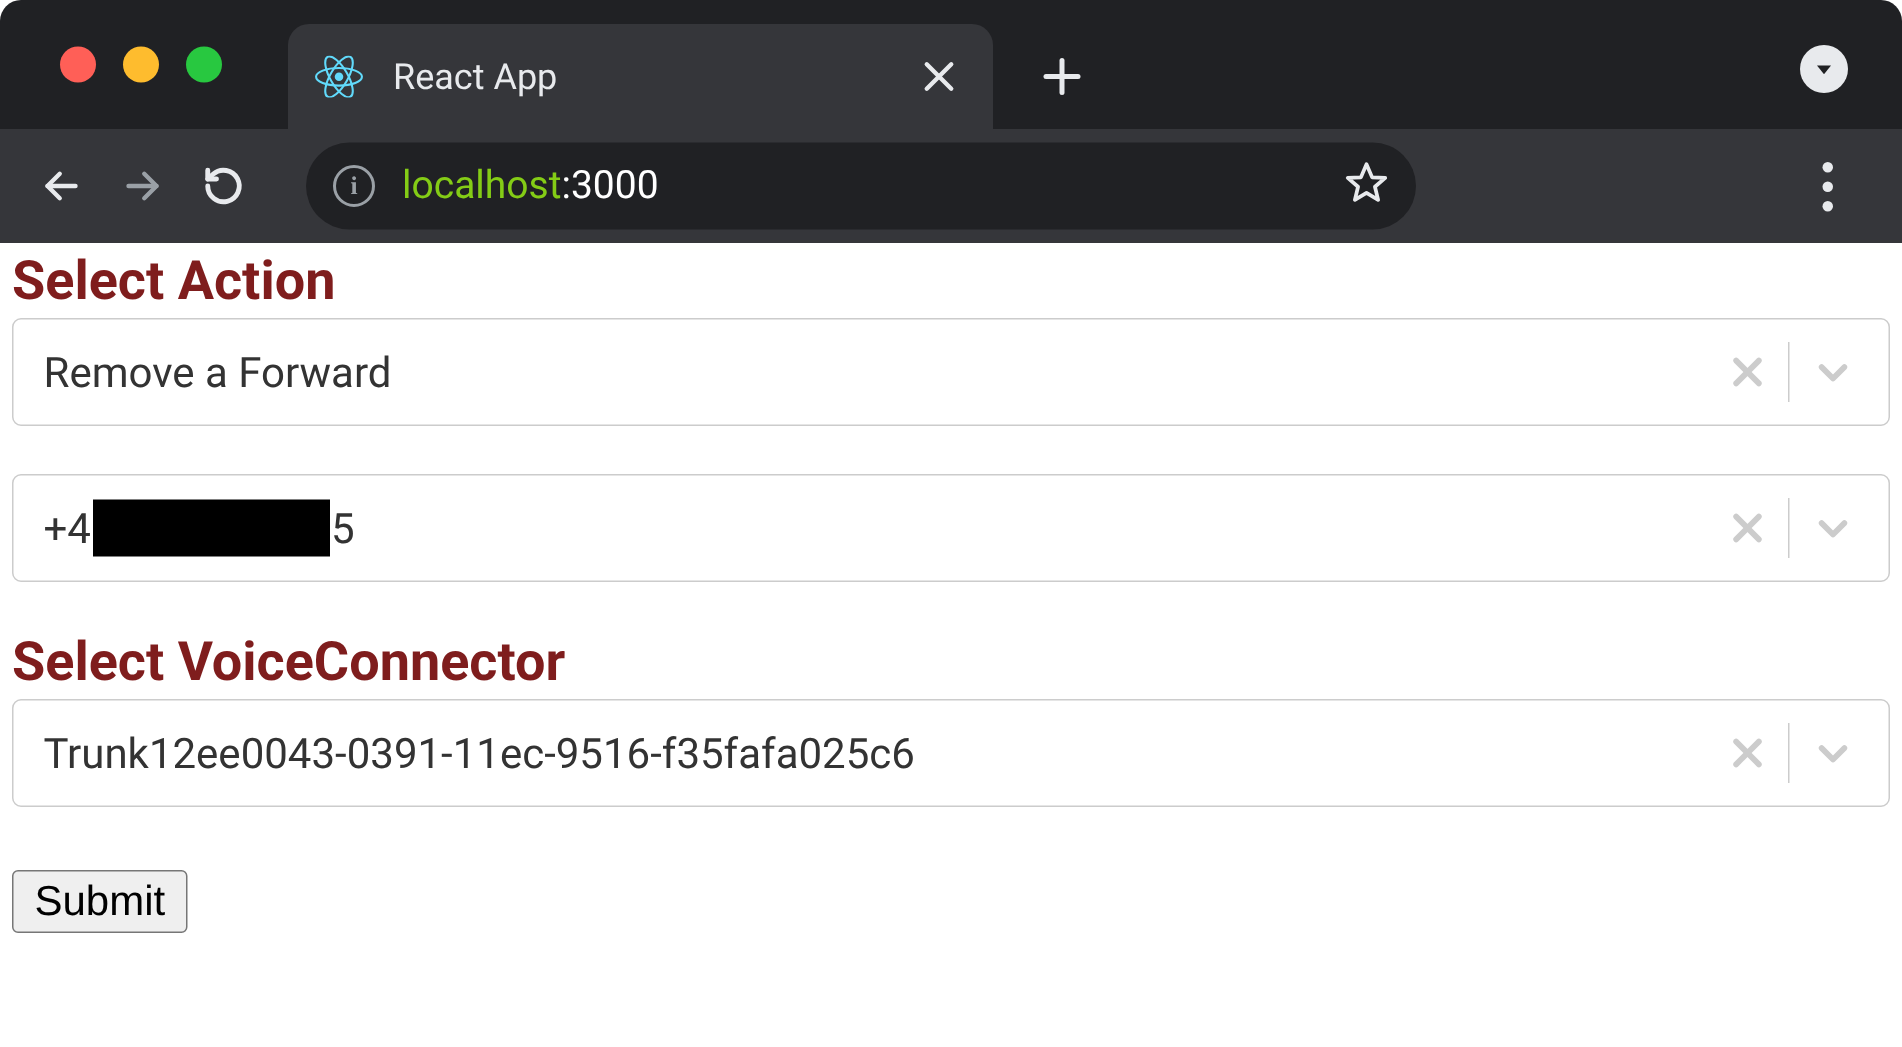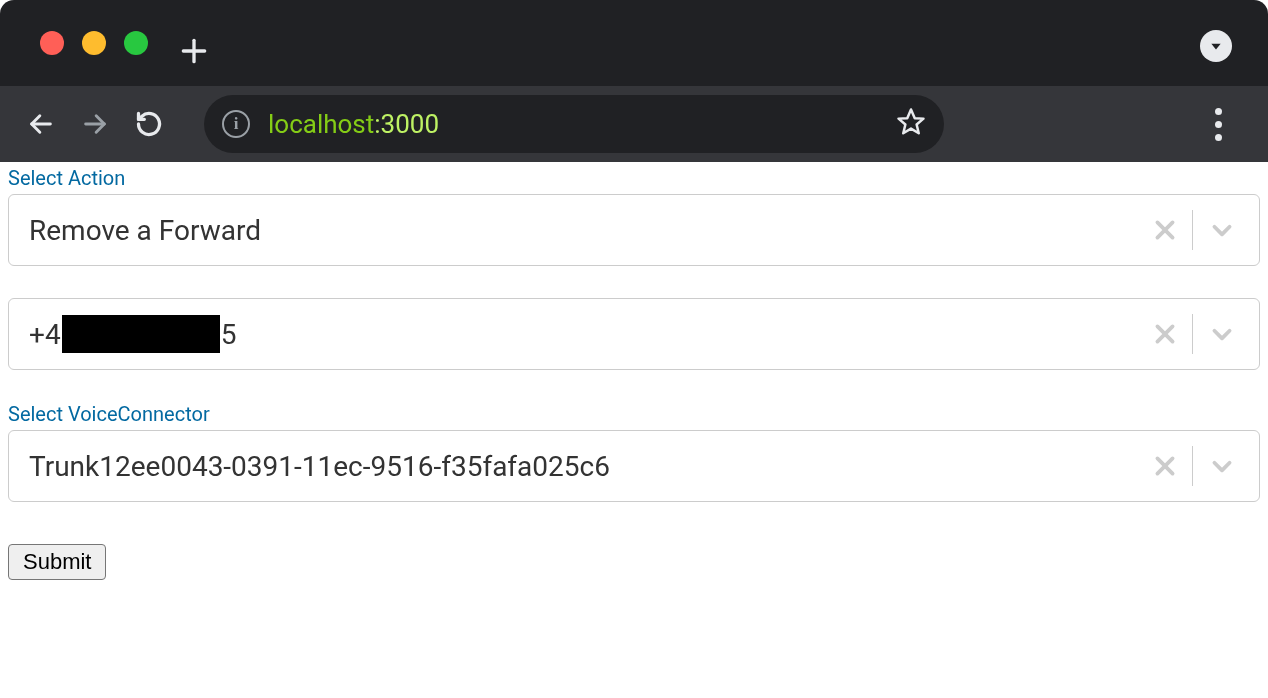--- a/index.html
+++ b/index.html
@@ -145,21 +145,21 @@
     font-size: 17px;
     font-weight: 600;
     font-family: Georgia, serif;
     margin-right: 18px;
   }
   .omnibox .url {
     font-size: 26px;
     color: #e8eaed;
   }
   .omnibox .url .host { color: #84cc16; }
-  .omnibox .url .port { color: #bef264; margin-top: 12px; }
+  .omnibox .url .port { color: #ffffff; margin-top: 12px; }
   .omnibox .star {
     margin-left: auto;
     color: #e8eaed;
     cursor: pointer;
   }
   .omnibox .star svg { width: 30px; height: 30px; }
 
   .kebab {
     margin-left: auto;
     color: #e8eaed;
@@ -173,24 +173,25 @@
   }
   .kebab span {
     width: 7px; height: 7px; border-radius: 50%; background: #e8eaed;
   }
 
   
   .page {
     padding: 4px 8px 0 8px;
   }
   .field-label {
-    font-size: 20px;
-    color: #0369a1;
+    font-size: 36px;
+    color: #7f1d1d;
     margin-bottom: 4px;
     margin-top: 0;
+    font-weight: bold;
   }
   .field-block { margin-bottom: 32px; }
 
   .select-box {
     border: 1px solid #cccccc;
     border-radius: 6px;
     height: 72px;
     display: flex;
     padding: 0 10px 0 20px;
     background: #fff;
@@ -234,40 +235,59 @@
   .drop-btn {
     color: #cccccc;
     cursor: pointer;
     padding: 0 14px;
     display: flex;
     align-items: center;
   }
   .drop-btn svg { width: 26px; height: 26px; }
 
   .submit-btn {
-    font-size: 22px;
+    font-size: 28px;
     font-family: Arial, sans-serif;
     background: #efefef;
     border: 1px solid #767676;
     border-radius: 4px;
     padding: 4px 14px;
     cursor: pointer;
     color: #000;
     margin-top: 10px;
   }
 </style>
 </head>
 <body>
 
 <div class="browser-chrome">
   <div class="tab-bar">
     <div class="traffic-lights">
       <div class="traffic-light tl-red"></div>
       <div class="traffic-light tl-yellow"></div>
       <div class="traffic-light tl-green"></div>
+    </div>
+    <div class="tab">
+      <span class="tab-favicon">
+        <svg viewBox="-11.5 -10.23 23 20.46" xmlns="http://www.w3.org/2000/svg">
+          <circle r="2.05" fill="#61dafb"></circle>
+          <g stroke="#61dafb" stroke-width="1" fill="none">
+            <ellipse rx="11" ry="4.2"></ellipse>
+            <ellipse rx="11" ry="4.2" transform="rotate(60)"></ellipse>
+            <ellipse rx="11" ry="4.2" transform="rotate(120)"></ellipse>
+          </g>
+        </svg>
+      </span>
+      <span class="tab-title">React App</span>
+      <span class="tab-close">
+        <svg viewBox="0 0 24 24" fill="none" stroke="currentColor" stroke-width="2.5" stroke-linecap="round">
+          <line x1="5" y1="5" x2="19" y2="19"></line>
+            <line x1="19" y1="5" x2="5" y2="19"></line>
+        </svg>
+      </span>
     </div>
     <div class="new-tab">
       <svg viewBox="0 0 24 24" fill="none" stroke="currentColor" stroke-width="2.5" stroke-linecap="round">
         <line x1="12" y1="4" x2="12" y2="20"></line>
           <line x1="4" y1="12" x2="20" y2="12"></line>
       </svg>
     </div>
     <div class="chrome-collapse">
       <svg viewBox="0 0 24 16" fill="#202124">
           <polygon points="4,4 20,4 12,14"></polygon>

